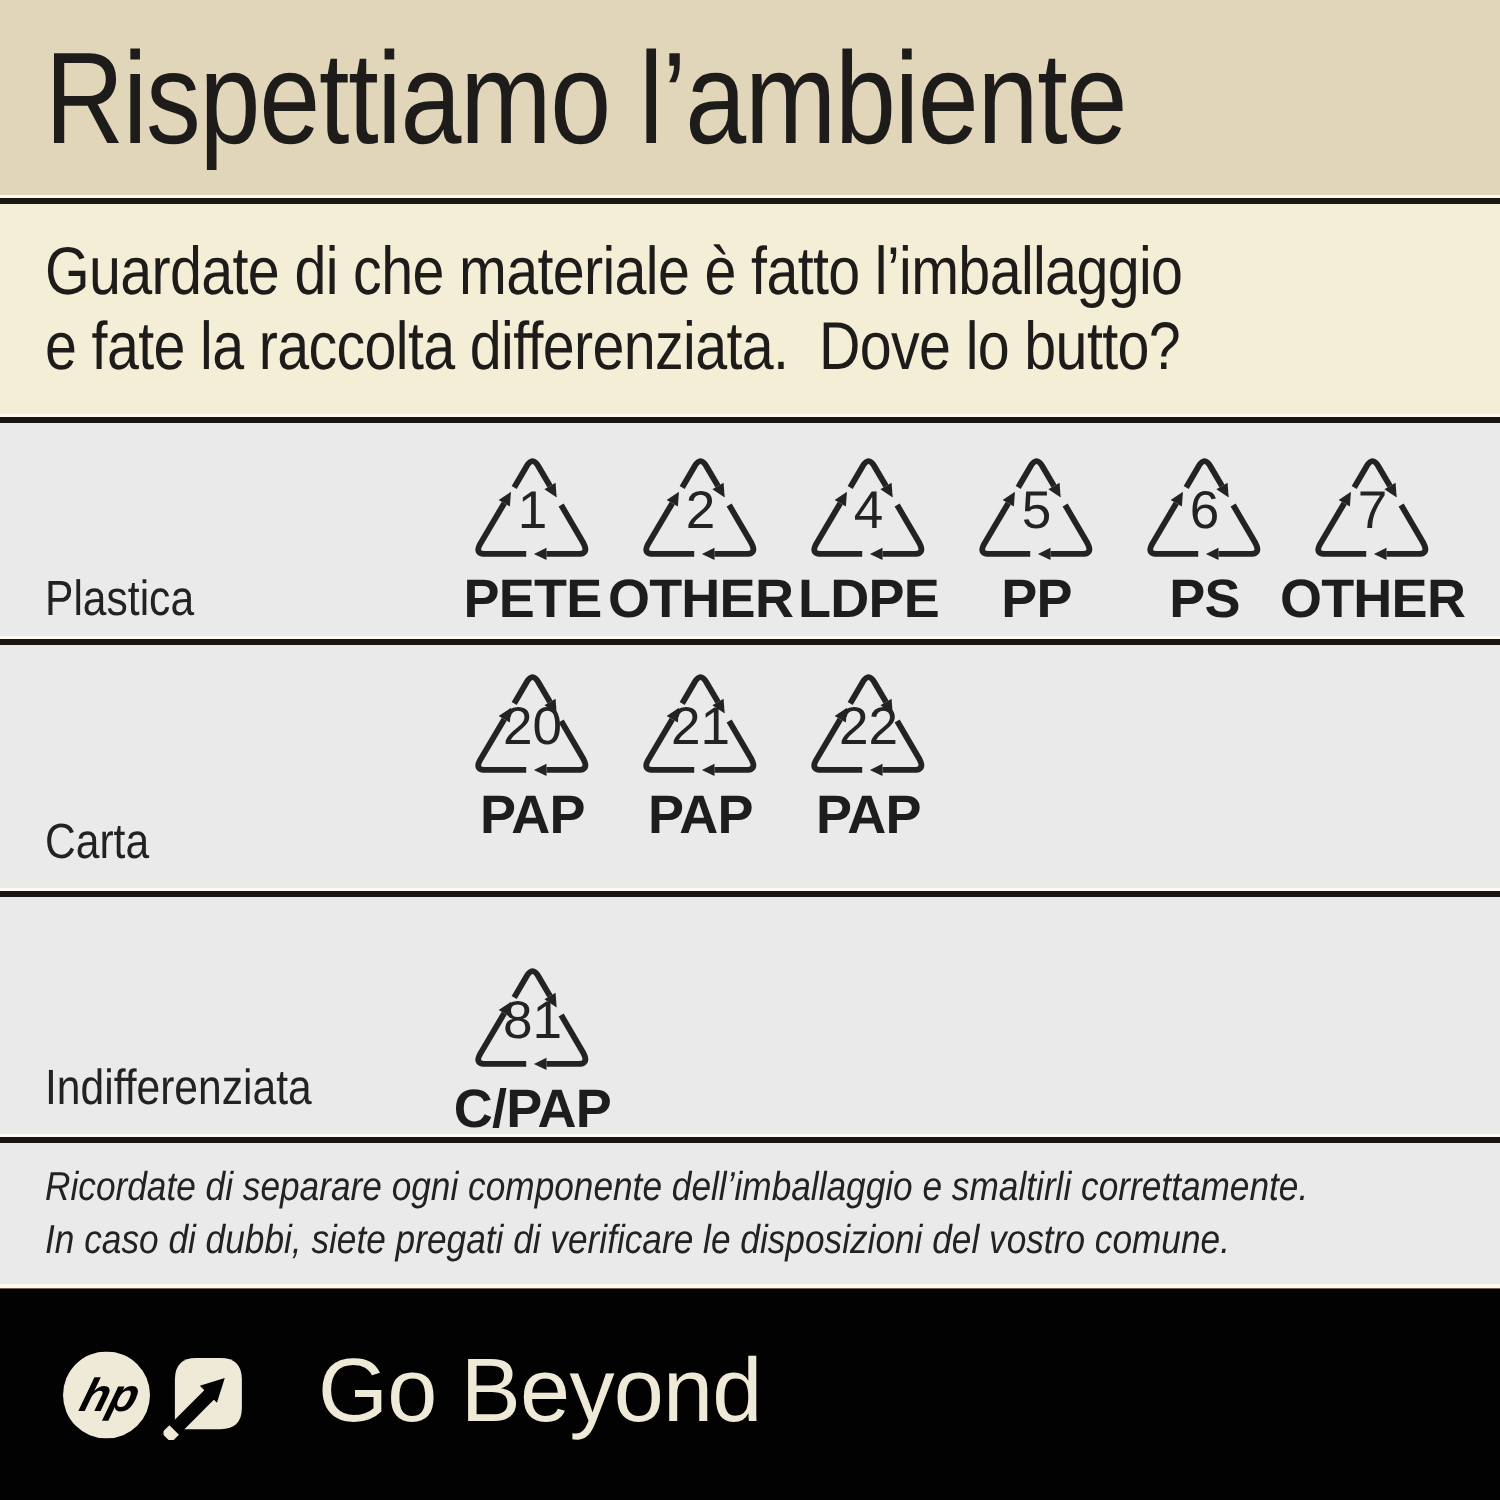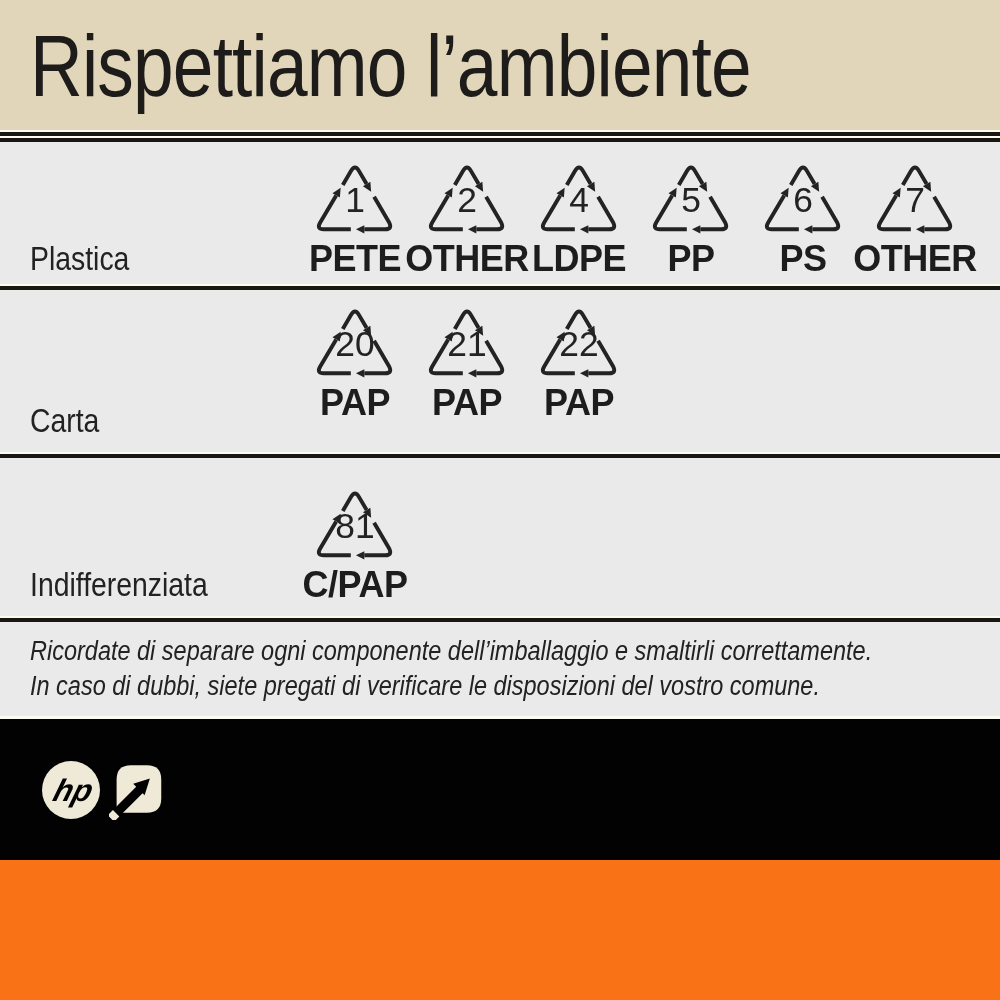--- a/index.html
+++ b/index.html
@@ -38,20 +38,24 @@
 <body>
 
 <div class="page">
 
   <div class="sec sec-title">
     <span class="cond title-text">Rispettiamo l’ambiente</span>
   </div>
 
   <div class="divider"></div>
 
+  <div class="sec sec-sub">
+    <span class="cond sub-line">Guardate di che materiale è fatto l’imballaggio</span>
+    <span class="cond sub-line">e fate la raccolta differenziata.  Dove lo butto?</span>
+  </div>
 
   <div class="divider"></div>
 
   <div class="sec sec-row" style="height:142px;">
     <span class="row-label" style="bottom:9px;">Plastica</span>
     <div class="symbols" style="bottom:8px;">
         <div class="sym-cell">
           <svg viewBox="0 0 100 88" width="94" height="82">
             <path fill="none" stroke="#232323" stroke-width="4.2" stroke-linejoin="round" d="M45.5 76.5 L16.5 76.5 Q8.5 76.5 12.5 69.5 L29.8 40.2"></path>
             <polygon fill="#232323" points="34.6,32.0 33.8,42.5 25.8,37.9"></polygon>
@@ -167,21 +171,21 @@
           </svg>
           <div class="sym-material">PAP</div>
         </div>
       </div>
   </div>
 
   <div class="divider"></div>
 
   <div class="sec sec-row" style="height:158px;">
     <span class="row-label" style="bottom:15px;">Indifferenziata</span>
-    <div class="symbols" style="bottom:14px;">
+    <div class="symbols" style="bottom:0;">
         <div class="sym-cell">
           <svg viewBox="0 0 100 88" width="94" height="82">
             <path fill="none" stroke="#232323" stroke-width="4.2" stroke-linejoin="round" d="M45.5 76.5 L16.5 76.5 Q8.5 76.5 12.5 69.5 L29.8 40.2"></path>
             <polygon fill="#232323" points="34.6,32.0 33.8,42.5 25.8,37.9"></polygon>
             <path fill="none" stroke="#232323" stroke-width="4.2" stroke-linejoin="round" d="M36.9 28.9 L45.8 13.8 Q50 6.5 54.2 13.8 L62.5 27.9"></path>
             <polygon fill="#232323" points="67.3,36.1 66.5,25.6 58.5,30.2"></polygon>
             <path fill="none" stroke="#232323" stroke-width="4.2" stroke-linejoin="round" d="M70.5 41.5 L86.5 68.9 Q90.5 76.5 82.5 76.5 L60 76.5"></path>
             <polygon fill="#232323" points="51,76.5 60,72.1 60,80.9"></polygon>
             <text x="50" y="45" text-anchor="middle" dominant-baseline="central" font-family="Liberation Sans, sans-serif" font-size="38" fill="#232323">81</text>
           </svg>
@@ -203,15 +207,16 @@
     <svg class="hp-logo" viewBox="0 0 58 58" aria-hidden="true">
       <circle cx="29" cy="29" r="29" fill="#efe9d7"></circle>
       <text x="40" y="40" font-family="Liberation Sans, sans-serif" font-size="31" font-weight="700" font-style="italic" text-anchor="middle" fill="#020202" transform="skewX(-16)">hp</text>
     </svg>
     <svg class="go-arrow" viewBox="0 0 60 62" aria-hidden="true">
       <path d="M8 55 L8 20 Q8 5 23 5 L40 5 Q55 5 55 20 L55 40 Q55 55 40 55 Z" fill="#efe9d7"></path>
       <line x1="2" y1="61" x2="33" y2="30" stroke="#020202" stroke-width="9.5"></line>
       <polygon points="43,19 37.5,36.5 25.5,24.5" fill="#020202"></polygon>
       <line x1="2" y1="61" x2="7.5" y2="55.5" stroke="#efe9d7" stroke-width="9.5"></line>
     </svg>
+    <span class="tagline">Go Beyond</span>
   </div>
 
 </div>
 
 </body></html>

